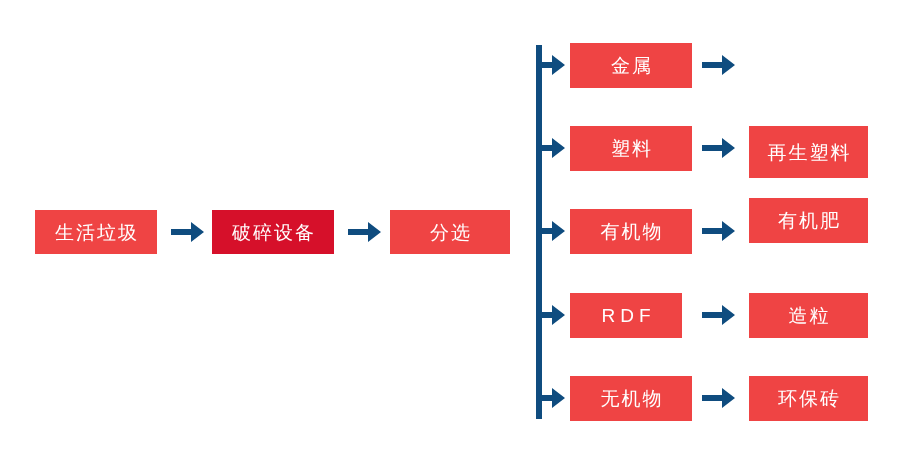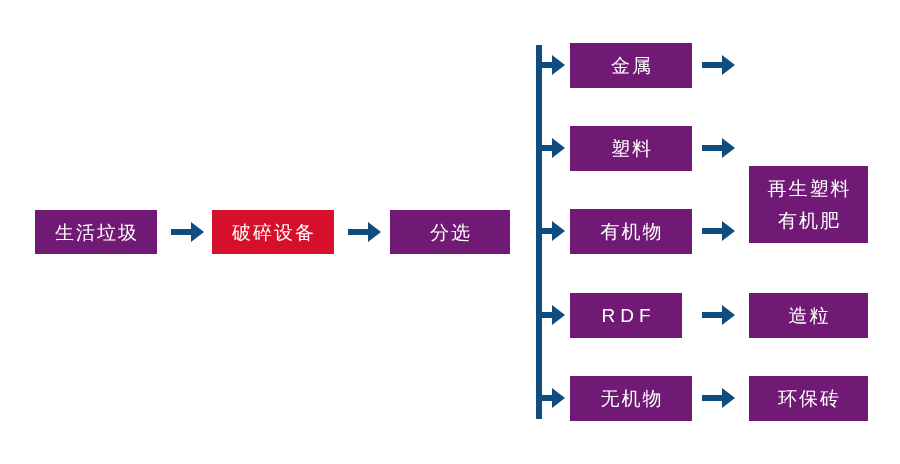--- a/index.html
+++ b/index.html
@@ -29,21 +29,21 @@
     box-sizing: border-box;
     color: #ffffff;
     font-size: 19px;
     font-weight: 400;
     letter-spacing: 2px;
     text-indent: 2px;
     line-height: 1;
     white-space: nowrap;
     user-select: none;
   }
-  .node.blue { background: #701a75; }
+  .node.blue { background: #ef4444; }
   .node.red  { background: #d6102a; }
   .node.latin { letter-spacing: 5px; text-indent: 5px; font-size: 19px; }
 
   
   .arrow {
     position: absolute;
     display: block;
     color: #0f4c7f;
     line-height: 0;
   }
@@ -109,21 +109,21 @@
   </span>
 
   <div class="node blue" style="left:570px; top:126px; width:122px; height:45px;">塑料</div>
 
   <span class="arrow" style="left:702px; top:135px;">
     <svg width="34" height="26" viewBox="0 0 34 26" aria-hidden="true">
       <path d="M0 10 H20 V3 L33 13 L20 23 V16 H0 Z" fill="#0f4c7f"></path>
     </svg>
   </span>
 
-  <div class="node blue" style="left:749px; top:126px; width:119px; height:45px;margin-top:40px;">再生塑料</div>
+  <div class="node blue" style="left:749px; top:126px; width:119px; height:52px;">再生塑料</div>
 
   <span class="branch" style="left:536px; top:218px;">
     <svg width="30" height="26" viewBox="0 0 30 26" aria-hidden="true">
       <path d="M0 10 H16 V3 L29 13 L16 23 V16 H0 Z" fill="#0f4c7f"></path>
     </svg>
   </span>
 
   <div class="node blue" style="left:570px; top:209px; width:122px; height:45px;">有机物</div>
 
   <span class="arrow" style="left:702px; top:218px;">

